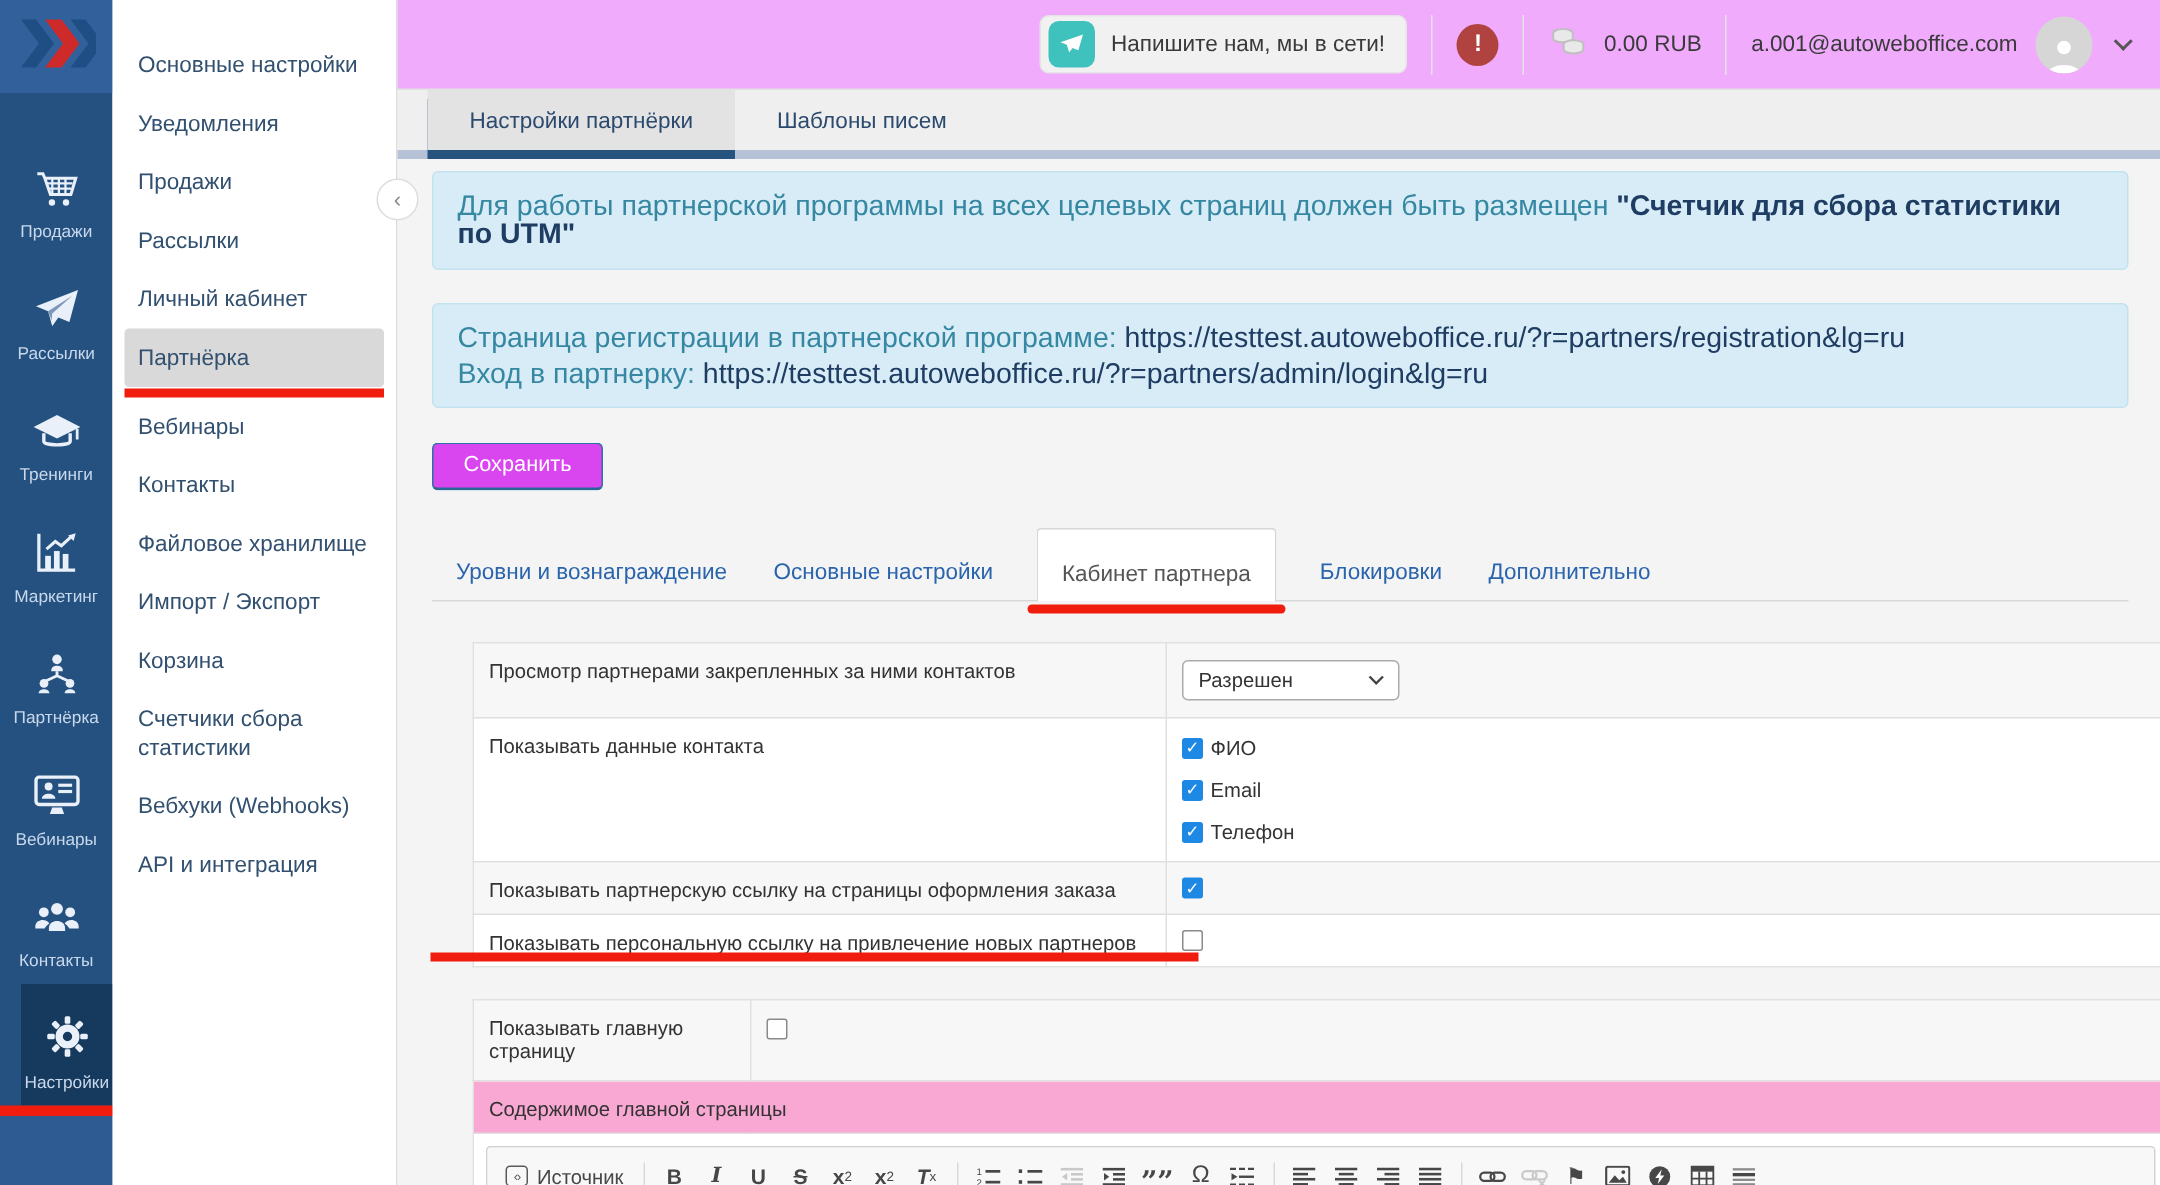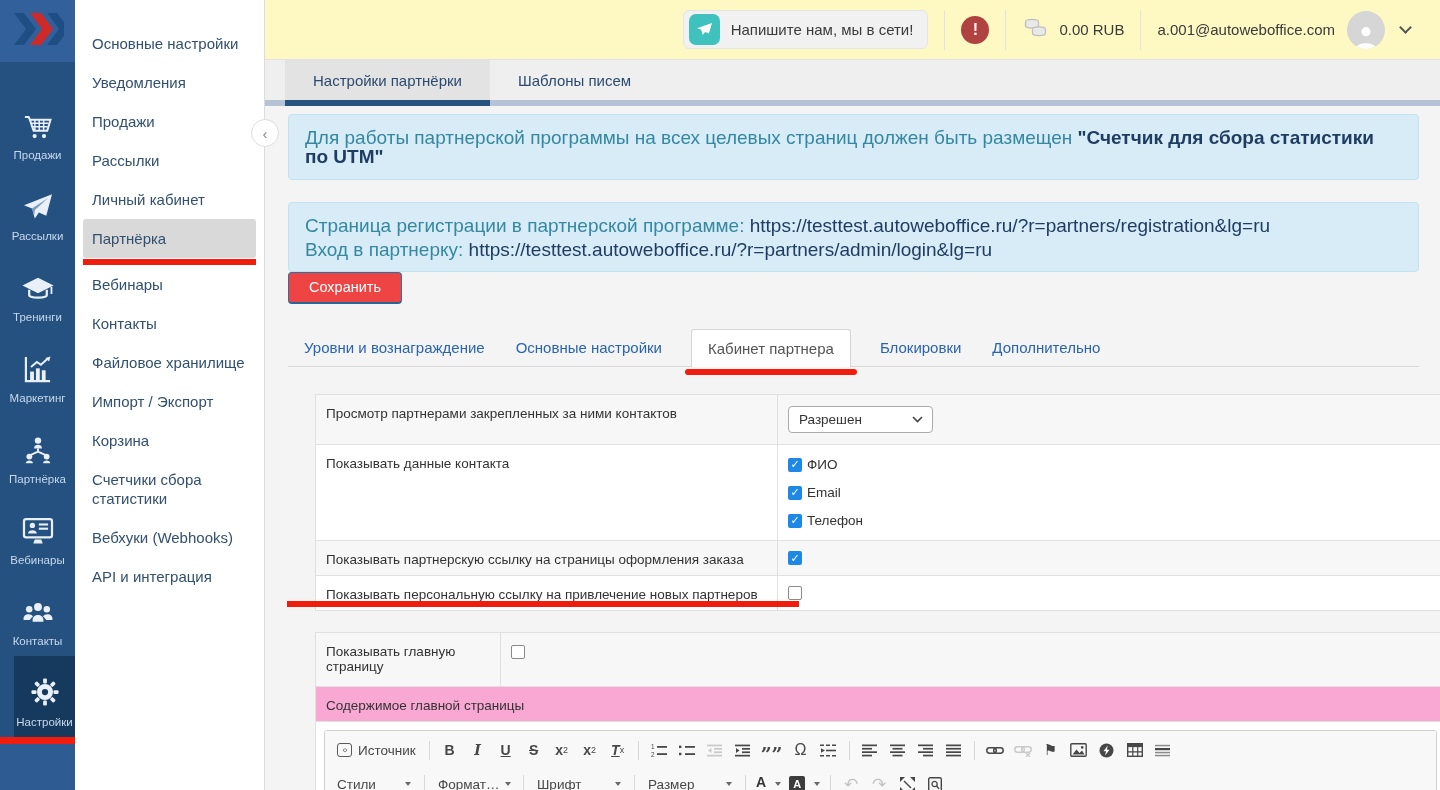--- a/index.html
+++ b/index.html
@@ -23,21 +23,21 @@
   .sb-item + .sb-item { margin-top:0; }
   .sb-item.active { background:#d9d9d9; border-radius:3px; margin:0 8px; padding-left:9px; }
   .sb-item.active .sb-redline { position:absolute; left:0; right:0; bottom:-7px; height:6px; background:#f01d0e; }
 
   
   .main { flex:1; display:flex; flex-direction:column; position:relative; min-width:0; }
   .collapse-btn { position:absolute; left:-14px; top:119px; width:28px; height:28px; border-radius:50%;
     background:#fff; border:1px solid #ddd; color:#8a8a8a; font-size:15px; display:flex; align-items:center; justify-content:center; z-index:5; cursor:pointer; }
 
   
-  .topbar { height:60px; background:#fef9c3; border-bottom:1px solid #e2e2e2; display:flex; align-items:center; justify-content:flex-end; padding-right:30px; }
+  .topbar { height:60px; background:#f0abfc; border-bottom:1px solid #e2e2e2; display:flex; align-items:center; justify-content:flex-end; padding-right:20px; }
   .chat-pill { display:flex; align-items:center; gap:11px; background:#f1f1f1; border:1px solid #e4e4e4; border-radius:6px; padding:4px 14px 4px 5px; height:39px; cursor:pointer; }
   .chat-ico { width:31px; height:31px; border-radius:7px; background:#3fc2bd; display:flex; align-items:center; justify-content:center; }
   .chat-pill span { font-size:15px; color:#3a3a3a; }
   .tb-sep { width:1px; height:40px; background:#e3e3e3; margin:0 16px; }
   .alert-ico { width:28px; height:28px; border-radius:50%; background:#b0433f; color:#fff; font-weight:bold; font-size:16px; display:flex; align-items:center; justify-content:center; cursor:pointer; }
   .balance { display:flex; align-items:center; gap:10px; cursor:pointer; }
   .balance span { font-size:15px; color:#3a3a3a; }
   .account { display:flex; align-items:center; gap:12px; cursor:pointer; }
   .account .email { font-size:15px; color:#3a3a3a; }
   .avatar { width:38px; height:38px; border-radius:50%; background:#d6d6d6; display:flex; align-items:flex-end; justify-content:center; overflow:hidden; }
@@ -50,25 +50,25 @@
 
   
   .content { flex:1; overflow:hidden; background:#f4f4f4; padding:8px 21px 0 23px; }
 
   .notice { background:#d7ecf6; border:1px solid #c3e2ef; border-radius:4px; padding:13px 16px; font-size:19px; color:#3587a2; line-height:19px; }
   .notice b { color:#1f3d63; }
   .notice .url { color:#1f3d63; cursor:pointer; }
   .notice.second { margin-top:22px; padding-top:10px; padding-bottom:10px; }
   .notice.second .nline { padding:2.5px 0; }
 
-  .btn-save { display:inline-block; background:#ef4444; border:1px solid #2a72a5; border-bottom:2px solid #266795; color:#fff; font-size:14.5px; padding:6px 20px 7px; border-radius:4px; cursor:pointer; }
+  .btn-save { margin-top:23px; display:inline-block; background:#d946ef; border:1px solid #2a72a5; border-bottom:2px solid #266795; color:#fff; font-size:14.5px; padding:6px 20px 7px; border-radius:4px; cursor:pointer; }
 
   .section-tabs { margin-top:25px; display:flex; align-items:flex-end; border-bottom:1px solid #d8d8d8; padding-left:14px; gap:27px; }
   .stab { font-size:15px; color:#2a64ad; padding:7px 2px 10px; cursor:pointer; position:relative; }
-  .stab.active { color:#555; background:#fff; border:1px solid #d6d6d6; border-bottom:none; border-radius:3px 3px 0 0; padding:10px 16px 10px; margin-bottom:-1px; }
+  .stab.active { color:#555; background:#fff; border:1px solid #d6d6d6; border-bottom:none; border-radius:3px 3px 0 0; padding:21px 16px 10px; margin-bottom:-1px; }
   .stab.active .stab-redline { position:absolute; left:-7px; right:-7px; bottom:-8px; height:6px; background:#f01d0e; border-radius:3px; }
 
   table.cfg { width:100%; border-collapse:collapse; background:#fff; font-size:13.5px; color:#333;margin-left:27px; }
   table.cfg td { border:1px solid #e0e0e0; padding:8px 10px; vertical-align:top; }
   table.cfg tr.stripe td { background:#f7f7f7; }
   .t1 { margin-top:27px; }
   .t1 td.c1 { width:462px; }
   .t2 td.c1 { width:185px; }
   .t2 { margin-top:25px; }
   .cell-pad { padding-top:3px; }

